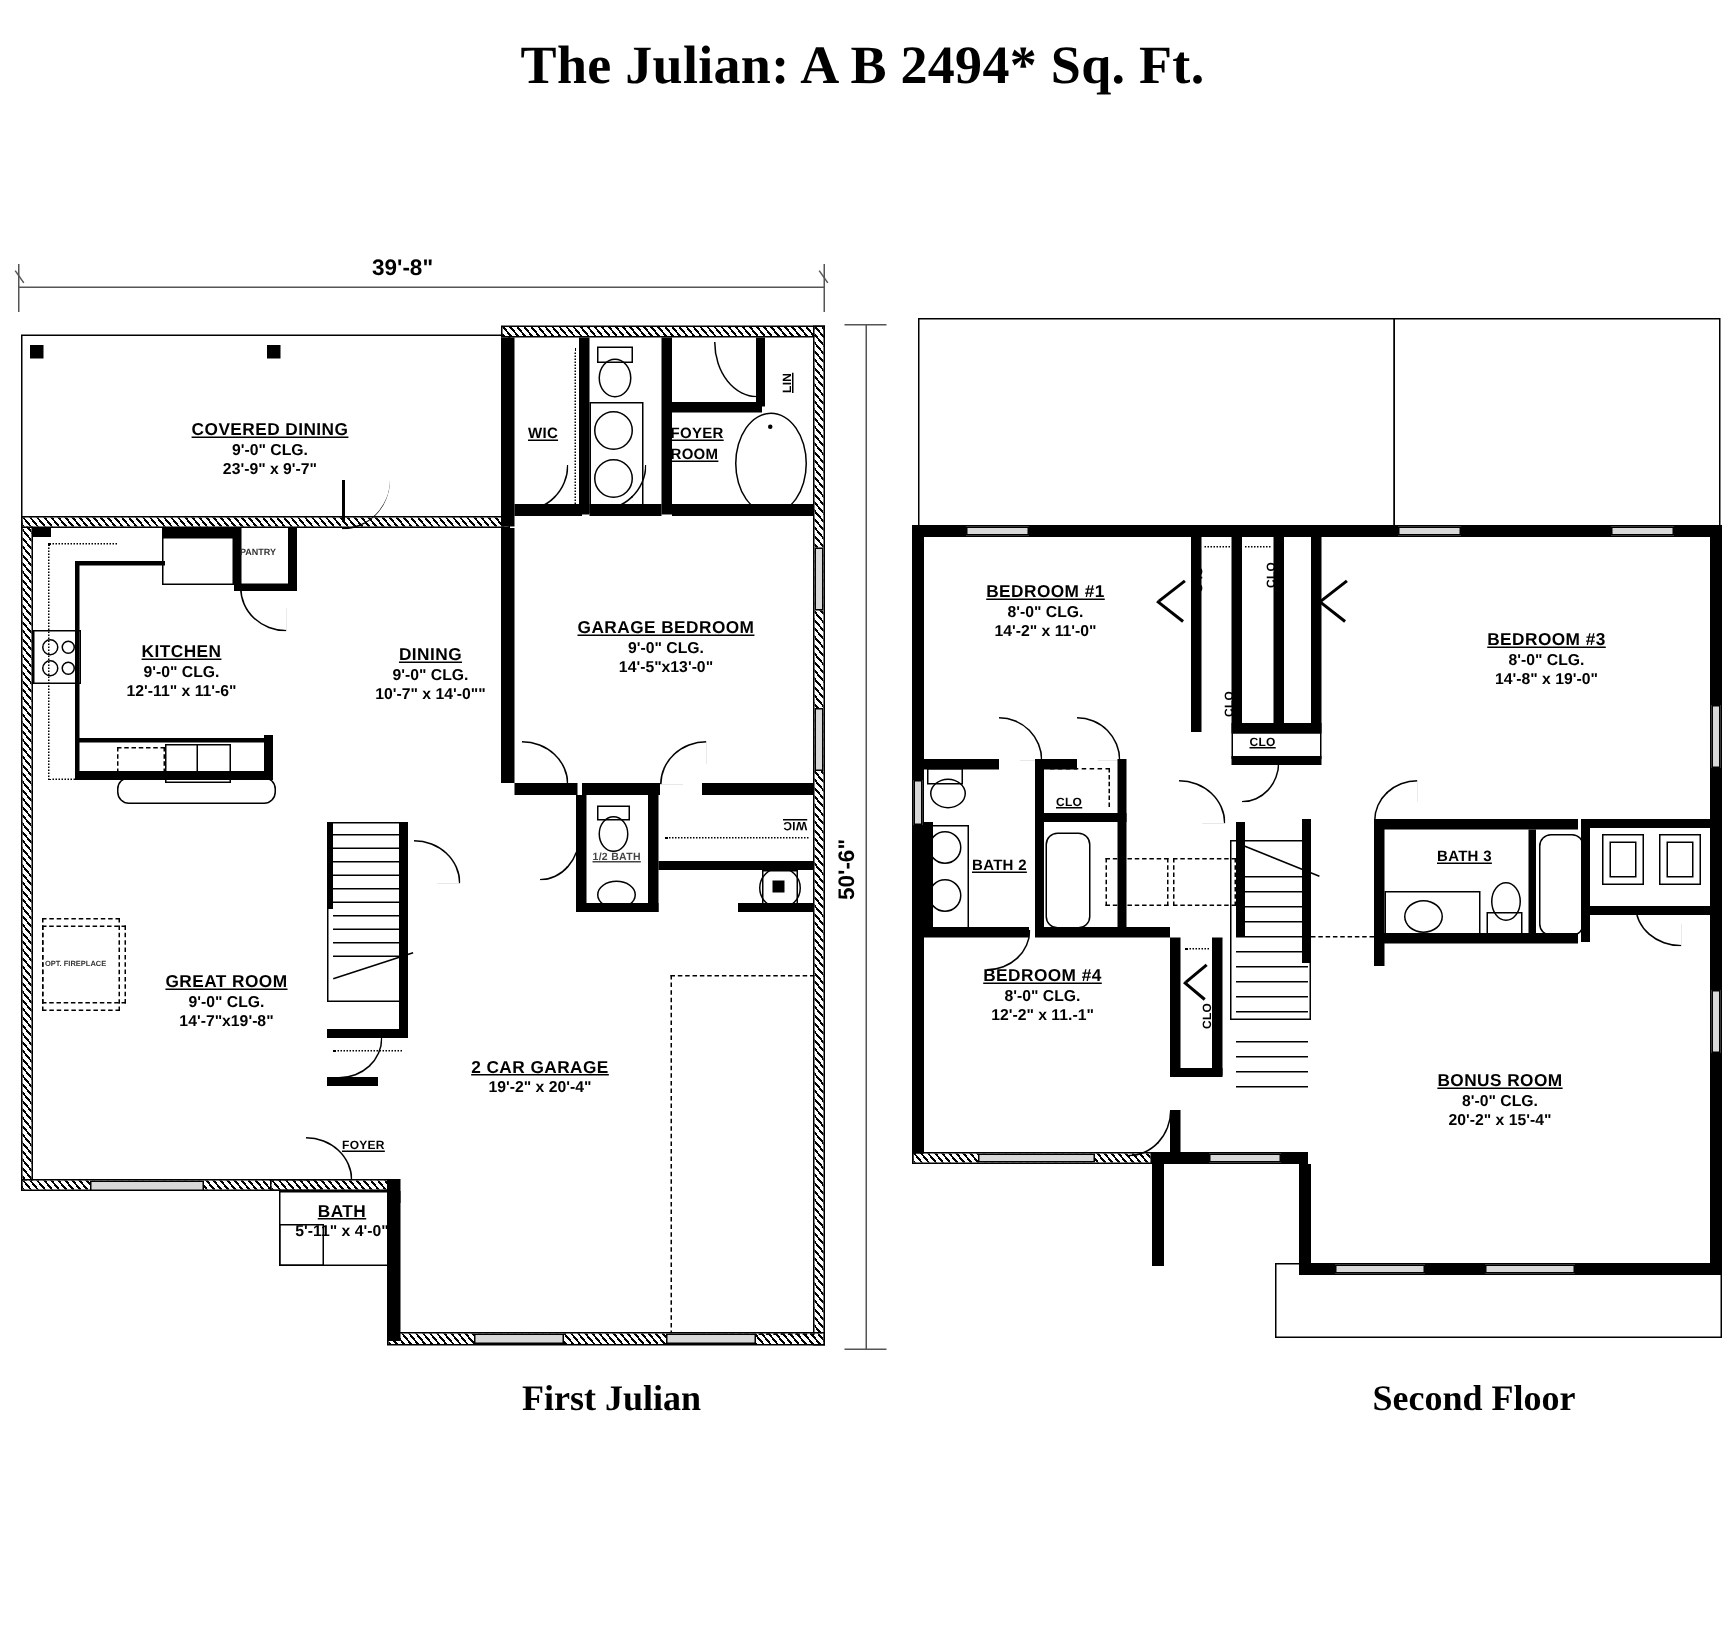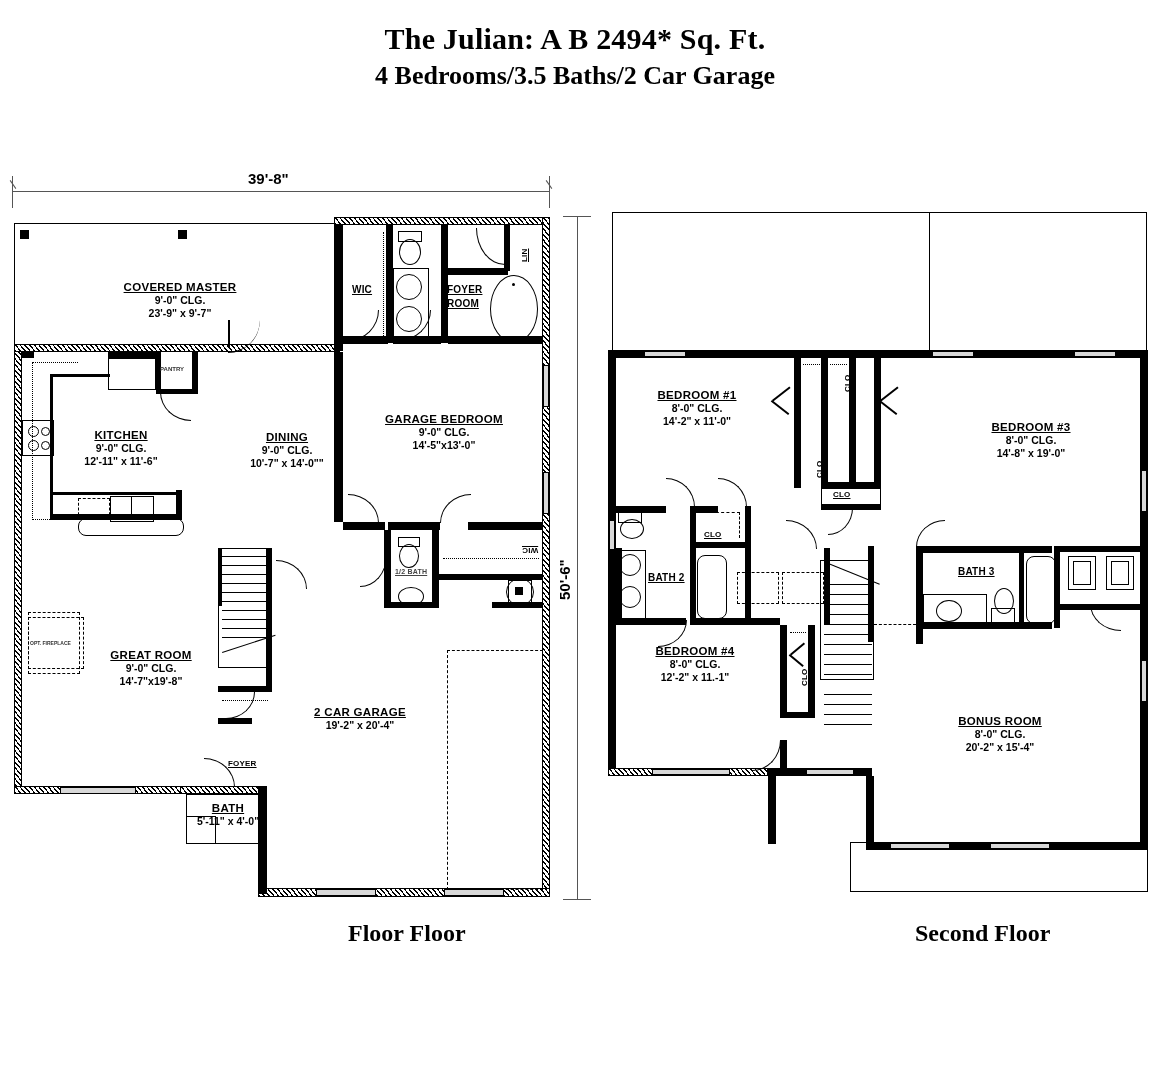--- a/index.html
+++ b/index.html
@@ -1,20 +1,20 @@
 <!DOCTYPE html>
 <html><head>
 <meta charset="utf-8">
 <style>
   html,body{margin:0;padding:0;background:#ffffff;}
   body{width:1150px;height:1086px;position:relative;font-family:"Liberation Sans",sans-serif;color:#000;overflow:hidden;}
 
   
   #title-block{position:absolute;left:0;top:22px;width:1150px;text-align:center;}
-  #title-main{font-family:"Liberation Serif",serif;font-weight:bold;font-size:30px;letter-spacing:.2px;}
+  #title-main{font-family:"Liberation Serif",serif;font-weight:bold;font-size:36px;letter-spacing:.2px;}
   #title-sub{font-family:"Liberation Serif",serif;font-weight:bold;font-size:26px;margin-top:5px;}
 
   .floor-caption{position:absolute;font-family:"Liberation Serif",serif;font-weight:bold;font-size:24px;}
 
   
   .plan{position:absolute;}
   .w{position:absolute;background:#000;}            
   .thin{position:absolute;background:#000;}          
   .hatch{position:absolute;
      background:
@@ -55,24 +55,23 @@
   .dimline{position:absolute;background:#555;}
   .dimtxt{position:absolute;font-size:15px;font-weight:bold;font-family:"Liberation Sans",sans-serif;}
   .dimtxt.v{transform:rotate(-90deg);transform-origin:left top;}
   .tick{position:absolute;background:#555;width:1px;}
 </style>
 </head>
 <body>
 
 <div id="title-block">
   <div id="title-main">The Julian: A B 2494* Sq. Ft.</div>
-  <div id="title-sub">4 Bedrooms/3.5 Baths/2 Car Garage</div>
 </div>
 
-<div class="floor-caption" style="left:348px;top:920px;">Floor Floor</div>
+<div class="floor-caption" style="left:348px;top:920px;">First Julian</div>
 <div class="floor-caption" style="left:915px;top:920px;">Second Floor</div>
 
 <div>
   <div class="dimline" style="left:12px;top:191px;width:538px;height:1px;"></div>
   <div class="tick" style="left:12px;top:176px;height:32px;"></div>
   <div class="tick" style="left:549px;top:176px;height:32px;"></div>
   <div class="thin" style="left:8px;top:184px;width:10px;height:1px;background:#555;transform:rotate(55deg);"></div>
   <div class="thin" style="left:544px;top:184px;width:10px;height:1px;background:#555;transform:rotate(55deg);"></div>
   <div class="dimtxt" style="left:248px;top:170px;">39'-8"</div>
 </div>
@@ -203,21 +202,21 @@
   <div class="door" style="left:398px;top:310px;width:32px;height:30px;border-top:none;border-left:none;border-radius:0 0 100% 0;"></div>
   <div class="door" style="left:476px;top:228px;width:28px;height:36px;border-top:none;border-right:none;border-radius:0 0 0 100%;"></div>
   <div class="door" style="left:348px;top:494px;width:30px;height:28px;border-bottom:none;border-left:none;border-radius:0 100% 0 0;"></div>
   <div class="door" style="left:440px;top:494px;width:30px;height:28px;border-bottom:none;border-right:none;border-radius:100% 0 0 0;"></div>
   <div class="door" style="left:360px;top:556px;width:26px;height:30px;border-top:none;border-left:none;border-radius:0 0 100% 0;"></div>
   <div class="door" style="left:276px;top:560px;width:30px;height:28px;border-bottom:none;border-left:none;border-radius:0 100% 0 0;"></div>
   <div class="door" style="left:204px;top:758px;width:30px;height:28px;border-bottom:none;border-left:none;border-radius:0 100% 0 0;"></div>
   <div class="door" style="left:226px;top:692px;width:28px;height:26px;border-top:none;border-left:none;border-radius:0 0 100% 0;"></div>
 
   <div class="rm" style="left:95px;top:280px;width:170px;">
-    <span class="nm">COVERED MASTER</span>
+    <span class="nm">COVERED DINING</span>
     <span class="ln">9'-0" CLG.</span>
     <span class="ln">23'-9" x 9'-7"</span>
   </div>
 
   <div class="rm" style="left:48px;top:428px;width:146px;">
     <span class="nm">KITCHEN</span>
     <span class="ln">9'-0" CLG.</span>
     <span class="ln">12'-11" x 11'-6"</span>
   </div>
 

